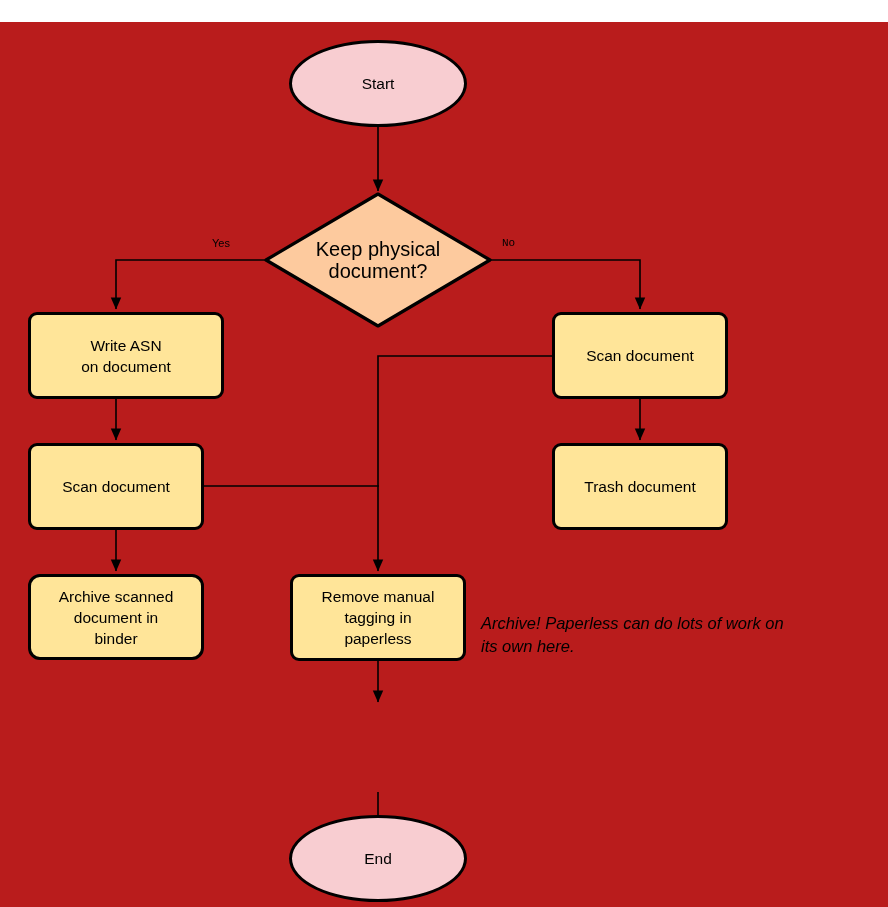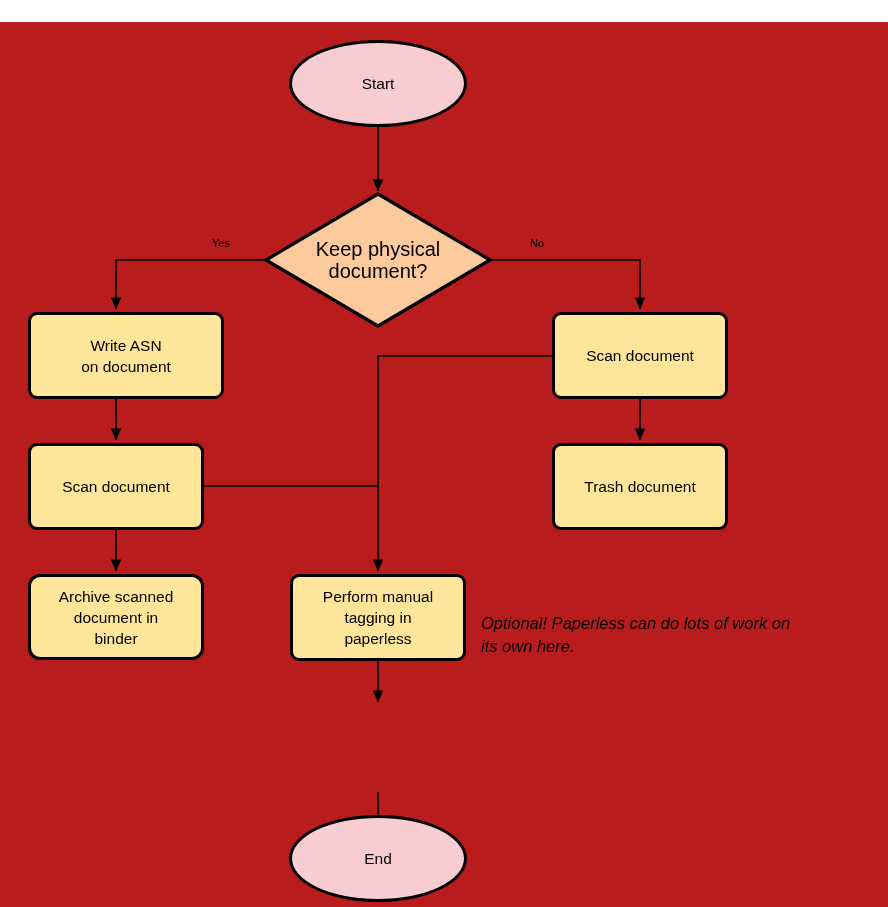--- a/index.html
+++ b/index.html
@@ -79,21 +79,21 @@
   #node-write-asn    { left:  28px; top: 290px; width: 196px; height: 87px; }
   #node-scan-left    { left:  28px; top: 421px; width: 176px; height: 87px; }
   #node-archive      { left:  28px; top: 552px; width: 176px; height: 86px; border-radius: 12px; }
   #node-scan-right   { left: 552px; top: 290px; width: 176px; height: 87px; }
   #node-trash        { left: 552px; top: 421px; width: 176px; height: 87px; }
   #node-tagging      { left: 290px; top: 552px; width: 176px; height: 87px; }
   #node-remove-inbox { left: 290px; top: 683px; width: 177px; height: 87px; }
   #node-end          { left: 289px; top: 793px; width: 178px; height: 87px; }
   #decision-text     { left: 276px; top: 205px; width: 204px; height: 66px; }
   #label-yes         { left: 212px; top: 213px; }
-  #label-no          { left: 530px; top: 213px; }
+  #label-no          { left: 502px; top: 213px; font-family: Liberation Mono, monospace; }
   #note-optional     { left: 481px; top: 590px; width: 402px; }
 </style>
 </head>
 <body>
 
 <div class="canvas">
 
   <svg class="layer-svg" width="888" height="907" viewBox="0 0 888 907">
     <defs>
       <marker id="arrow" viewBox="0 0 14 12" markerUnits="userSpaceOnUse" markerWidth="14" markerHeight="12" refX="12.5" refY="6" orient="auto">
@@ -139,24 +139,24 @@
   <div id="node-scan-left" class="shape process">Scan document</div>
 
   <div id="node-archive" class="shape process">Archive scanned
 document in
 binder</div>
 
   <div id="node-scan-right" class="shape process">Scan document</div>
 
   <div id="node-trash" class="shape process">Trash document</div>
 
-  <div id="node-tagging" class="shape process">Perform manual
+  <div id="node-tagging" class="shape process">Remove manual
 tagging in
 paperless</div>
 
 
   <div id="node-end" class="shape terminator">End</div>
 
-  <div id="note-optional" class="note">Optional! Paperless can do lots of work on
+  <div id="note-optional" class="note">Archive! Paperless can do lots of work on
 its own here.</div>
 
   <div class="bottom-strip"></div>
 </div>
 
 </body></html>

